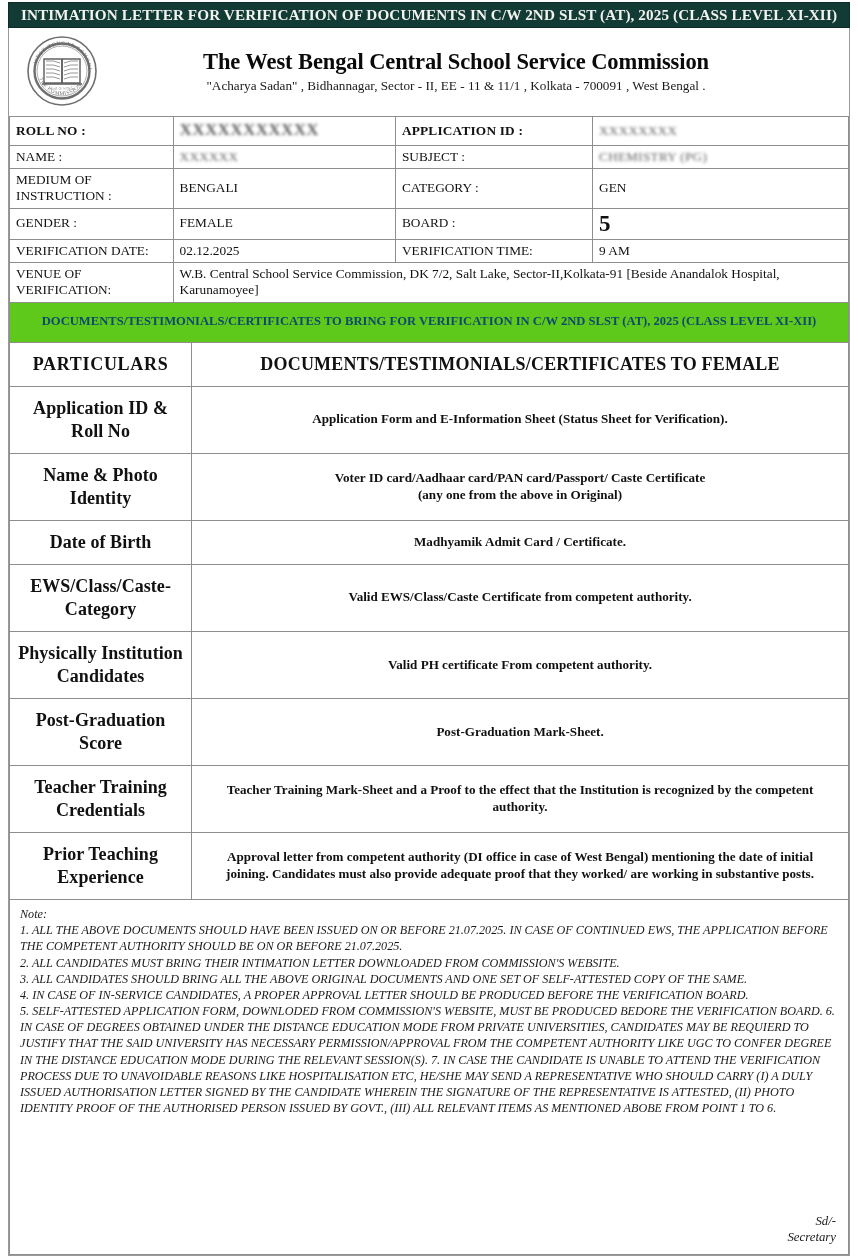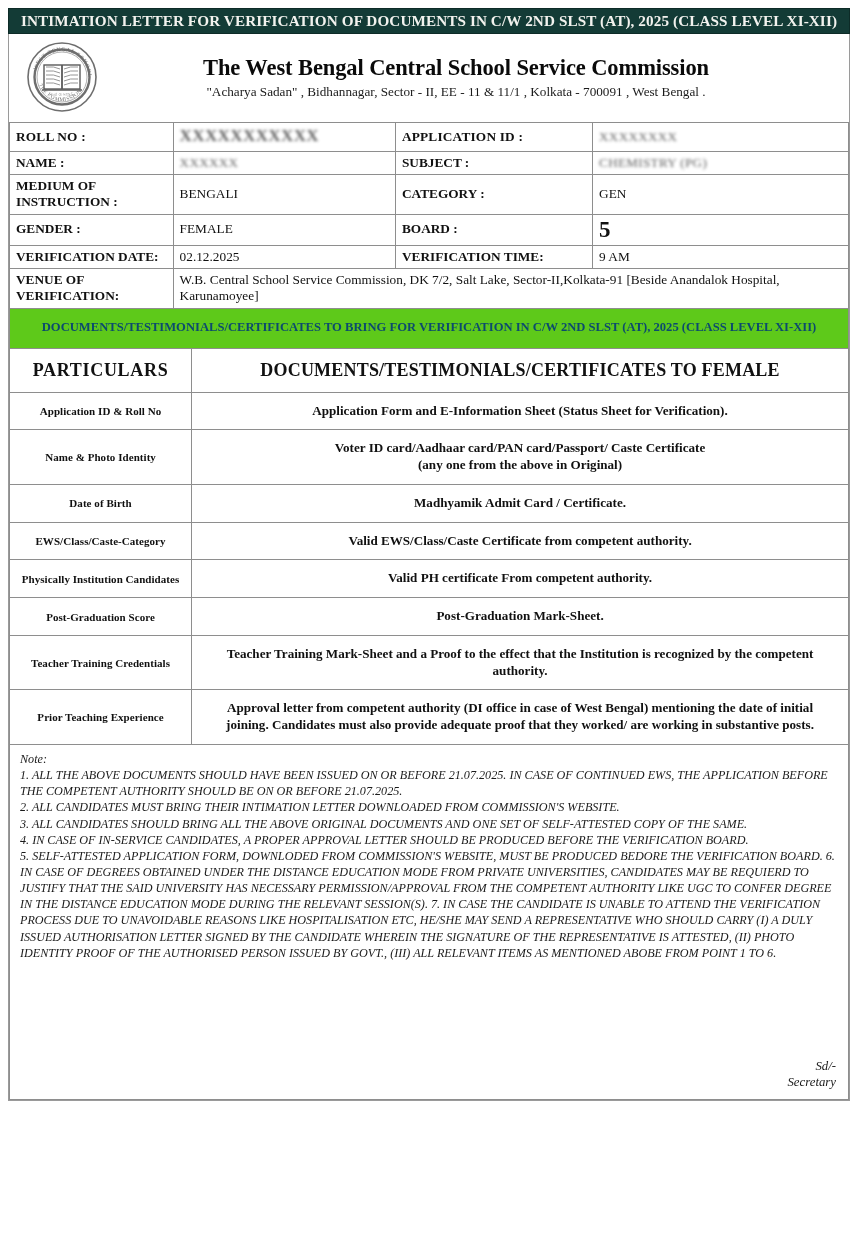--- a/index.html
+++ b/index.html
@@ -12,21 +12,21 @@
     height: 1259px;
     font-family: "Liberation Serif", serif;
     color: #111;
     overflow: hidden;
   }
 
   .page {
     width: 858px;
     height: 1043px;
     box-sizing: border-box;
-    padding: 8px 8px 4px 8px;
+    padding: 2px 8px 4px 8px;
     background: #fff;
     position: relative;
   }
 
   
   .banner {
     background: #133b36;
     border: 1px solid #0d2b27;
     color: #f2f2ee;
     text-align: center;
@@ -92,21 +92,21 @@
     table-layout: fixed;
     font-family: "Liberation Serif", serif;
   }
   table.info td {
     border: 1px solid #8e8e8e;
     padding: 3px 6px 4px 6px;
     font-size: 13.3px;
     vertical-align: middle;
     line-height: 1.18;
   }
-  td.lbl { font-weight: bold; }
+  td.lbl { font-weight: normal; }
   td.lbl-big {
     font-weight: bold;
     font-size: 18px;
     letter-spacing: 0.2px;
     margin-left: 25px;
   }
   td.val { font-size: 13px; }
   .board-num {
     font-size: 23px;
     font-weight: bold;
@@ -151,21 +151,21 @@
   table.docs td {
     border: 1px solid #8e8e8e;
     border-top: none;
     padding: 10px 8px;
     text-align: center;
     vertical-align: middle;
     font-weight: bold;
     line-height: 1.28;
   }
   table.docs td.partic {
-    font-size: 11px;
+    font-size: 18px;
     letter-spacing: 0.05px;
   }
   table.docs td.doc {
     font-size: 13.1px;
     padding-left: 14px;
     padding-right: 14px;
   }
   table.docs tr.head td { font-size: 18px; letter-spacing: 0.2px; }
   table.docs tr.head td.partic { letter-spacing: 0.7px; }
 

